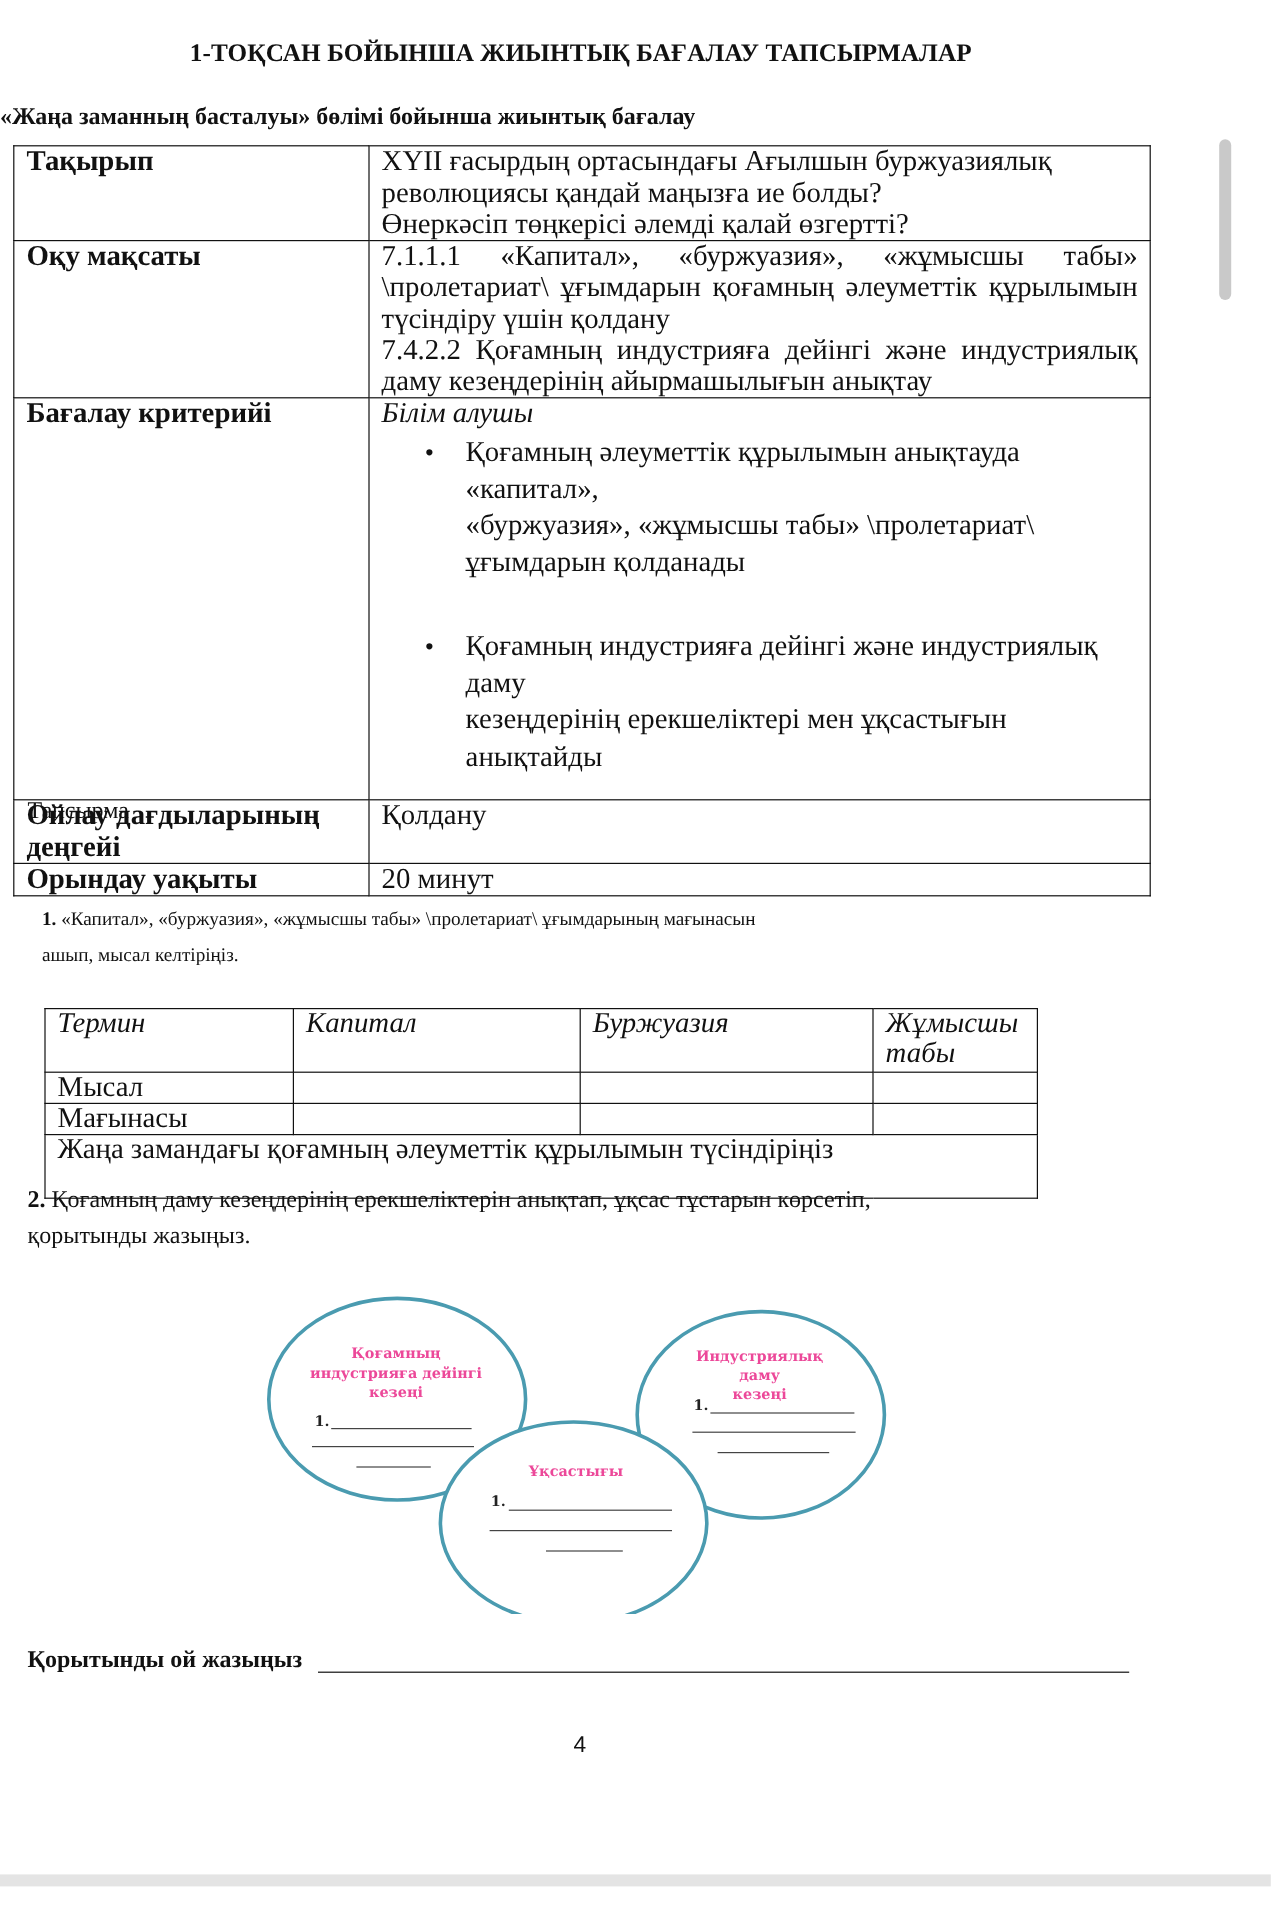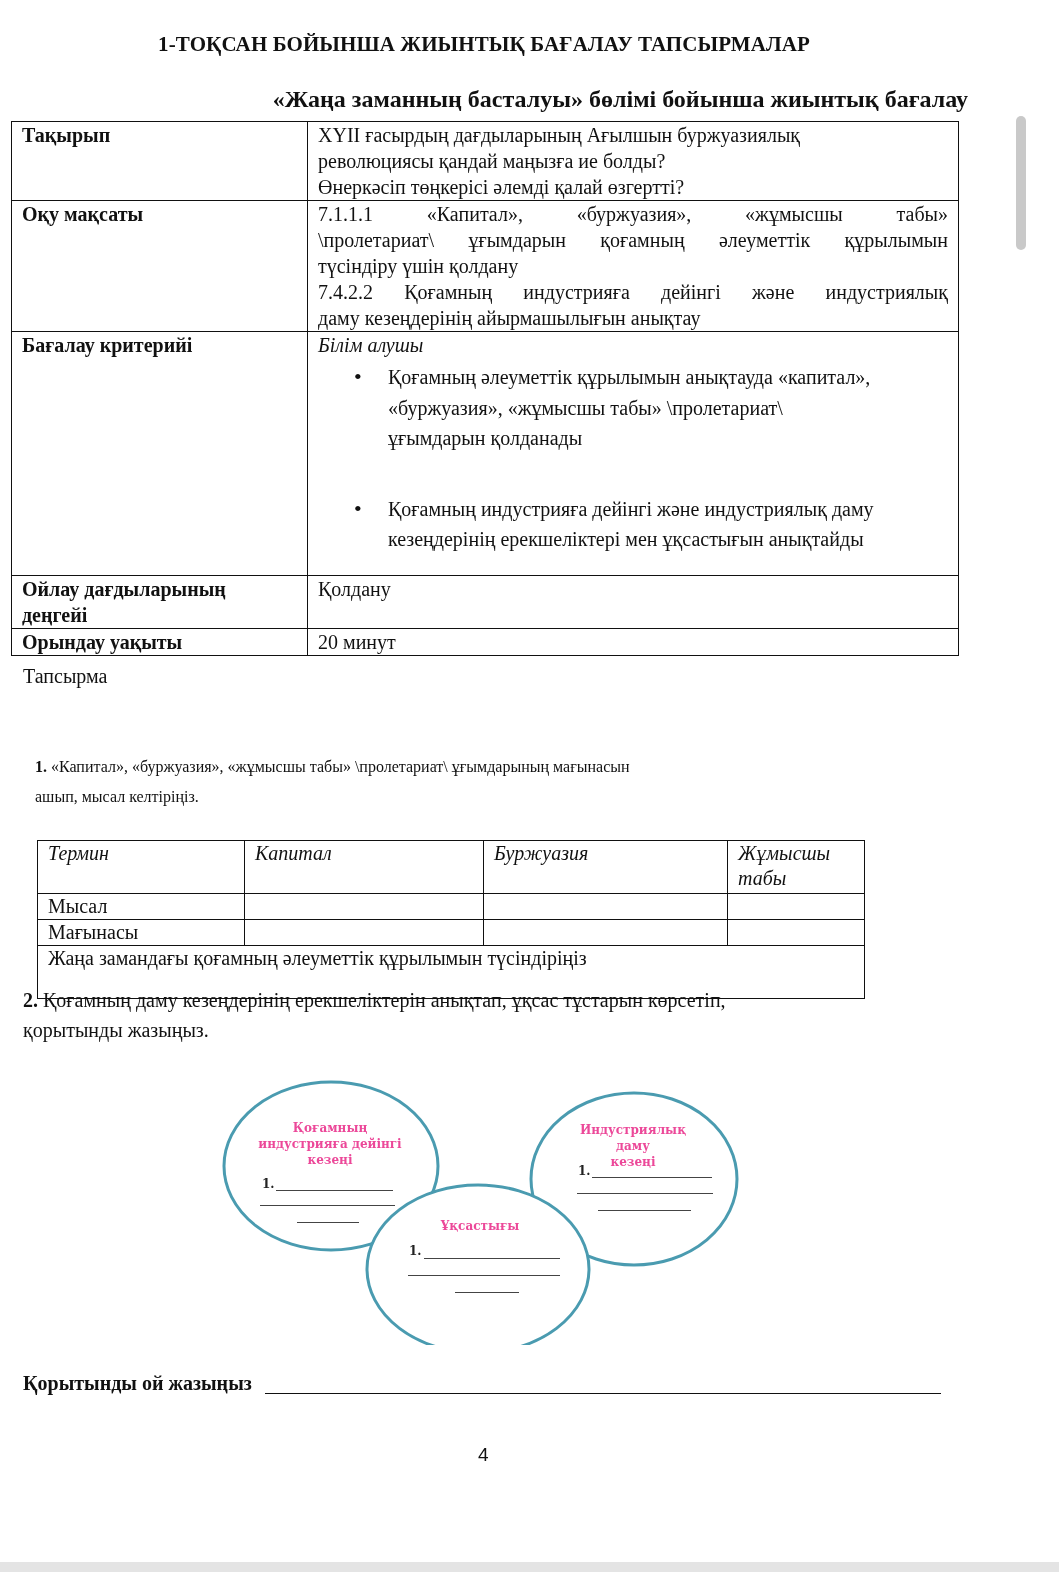--- a/index.html
+++ b/index.html
@@ -7,25 +7,25 @@
     width:1059px; height:1596px; position:relative; overflow:hidden;
     background:#ffffff; color:#111;
     font-family:"Liberation Serif", "DejaVu Serif", serif;
   }
   .page { position:absolute; left:0; top:0; width:1059px; height:1596px; }
   .title {
     position:absolute; left:0; width:968px; top:32px; text-align:center;
     font-weight:bold; font-size:21px; letter-spacing:0.1px;
   }
   .subtitle {
-    position:absolute; left:0; width:968px; top:86px; text-align:right;
-    font-weight:bold; font-size:24px;
+    position:absolute; left:0; width:968px; top:86px; text-align:left;
+    font-weight:bold; font-size:20px;
   }
   table { border-collapse:collapse; position:absolute; }
-  td { border:1.5px solid #111; vertical-align:top; padding:0 10px; font-size:20px; line-height:26px; }
+  td { border:1.5px solid #111; vertical-align:top; padding:0 10px; font-size:24px; line-height:26px; }
   .info { left:11px; top:121px; width:948px; }
   .info td.label { width:275px; font-weight:bold; }
   .just-line { text-align:justify; text-align-last:justify; display:block; }
   .italic { font-style:italic; }
   ul.crit { margin:4px 0 0 0; padding:0 0 0 70px; list-style:none; }
   ul.crit li { position:relative; line-height:30.5px; margin-bottom:22px; }
   ul.crit li::before { content:"•"; position:absolute; left:-34px; top:0; font-size:22px; }
   ul.crit li:last-child { margin-bottom:20px;margin-top:40px; }
   .task-h { position:absolute; left:23px; top:665px; font-weight:normal; font-size:20px; }
   .q1 { position:absolute; left:35px; top:718px; width:900px; font-size:16px; line-height:30px;margin-top:34px; }
@@ -52,21 +52,21 @@
 <div class="page">
 
   <div class="title">1-ТОҚСАН БОЙЫНША ЖИЫНТЫҚ БАҒАЛАУ ТАПСЫРМАЛАР</div>
   <div class="subtitle">«Жаңа заманның басталуы» бөлімі бойынша жиынтық бағалау</div>
 
   <table class="info">
     <tbody>
         <tr>
       <td class="label">Тақырып</td>
       <td>
-        <div>XYII ғасырдың дағдыларының Ағылшын буржуазиялық</div>
+        <div>XYII ғасырдың ортасындағы Ағылшын буржуазиялық</div>
         <div>революциясы қандай маңызға ие болды?</div>
         <div>Өнеркәсіп төңкерісі әлемді қалай өзгертті?</div>
       </td>
     </tr>
     <tr>
       <td class="label">Оқу мақсаты</td>
       <td>
         <span class="just-line">7.1.1.1 «Капитал», «буржуазия», «жұмысшы табы»</span>
         <span class="just-line">\пролетариат\ ұғымдарын қоғамның әлеуметтік құрылымын</span>
         <div>түсіндіру үшін қолдану</div>

